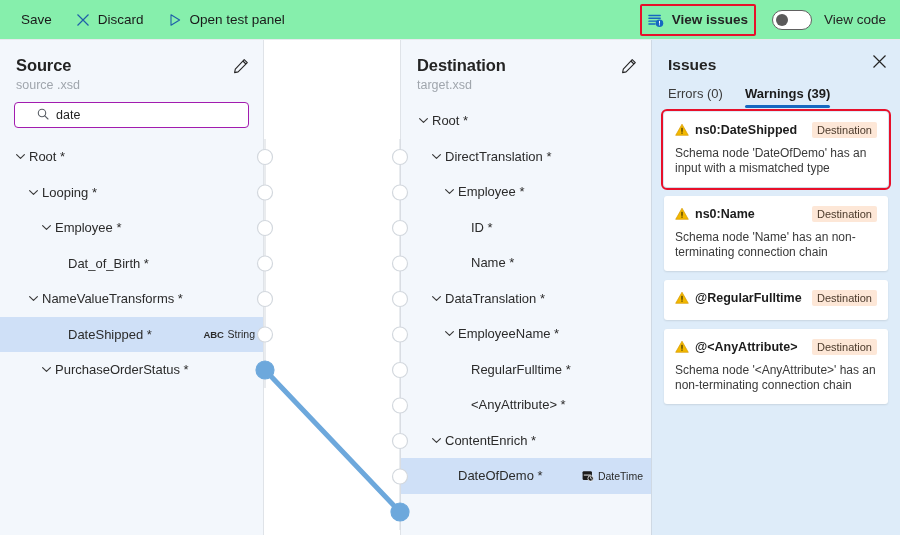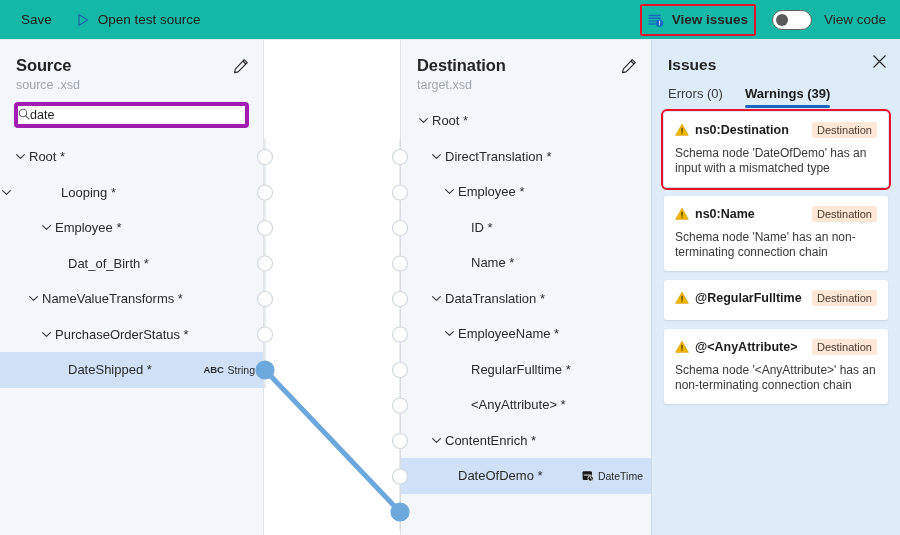--- a/index.html
+++ b/index.html
@@ -8,21 +8,21 @@
     font-family: "Liberation Sans", sans-serif;
     background: #ffffff;
     overflow: hidden;
     color: #242424;
   }
   #app { position: relative; width: 900px; height: 535px; }
 
   
   .cmdbar {
     position: absolute; left: 0; top: 0; width: 900px; height: 40px;
-    background: #14b8a6;
+    background: #86efac;
     display: flex; align-items: center;
     border-bottom: 1px solid #e7eaee;
   }
   .cmd-btn {
     display: flex; align-items: center; gap: 7px;
     height: 30px; padding: 0 9px; margin-left: 5px;
     font-size: 13.5px; color: #1a1a1a; cursor: pointer;
     border-radius: 3px; white-space: nowrap;
   }
   .cmd-btn:first-child { margin-left: 12px; }
@@ -58,22 +58,22 @@
   #source-panel { left: 0; width: 264px; }
   #dest-panel   { left: 400px; width: 251px; border-left: 1px solid #dfe3e8; border-right: none; }
 
   .panel-head { padding: 16px 14px 0 16px; position: relative; }
   .panel-title { font-size: 16.5px; font-weight: 700; letter-spacing: -.1px; }
   .panel-sub { font-size: 12.5px; color: #a0a6ad; margin-top: 3px; }
   .pencil { position: absolute; right: 14px; top: 18px; cursor: pointer; }
 
   .searchbox {
     margin: 10px 14px 0 14px; height: 26px;
-    background: #fff; border: 4px solid #a21caf; border-radius: 4px;
-    display: flex; align-items: center; padding: 0 0;
+    background: #fff; border: 1px solid #a21caf; border-radius: 4px;
+    display: flex; align-items: center; gap: 7px; padding: 0 22px;
   }
   .searchbox .txt { font-size: 12.5px; color: #1f1f1f; }
   .searchbox .ph  { font-size: 12.5px; color: #6d7278; }
 
   
   .tree { margin-top: 11px; position: relative; }
   .trow {
     height: 26px; display: flex; align-items: center;
     font-size: 13px; color: #2b2b2b; position: relative;
     cursor: pointer; padding-right: 8px;
@@ -127,28 +127,36 @@
 <body>
 
 <div id="app">
 
   <div class="cmdbar">
 
     <div class="cmd-btn">
       <span>Save</span>
     </div>
 
+    <div class="cmd-btn">
+      <span class="cmd-ico">
+        <svg width="14" height="14" viewBox="0 0 14 14">
+            <path d="M1.5 1.5 L12.5 12.5 M12.5 1.5 L1.5 12.5" stroke="#1f5fa8" stroke-width="1.2" fill="none"></path>
+          </svg>
+      </span>
+      <span>Discard</span>
+    </div>
 
     <div class="cmd-btn">
       <span class="cmd-ico">
         <svg width="14" height="14" viewBox="0 0 14 14">
             <path d="M3 1.8 L11.6 7 L3 12.2 Z" fill="none" stroke="#1f5fa8" stroke-width="1.1" stroke-linejoin="round"></path>
           </svg>
       </span>
-      <span>Open test source</span>
+      <span>Open test panel</span>
     </div>
 
     <div class="cmd-spacer"></div>
 
     <div class="viewissues-wrap">
       <span class="cmd-ico">
         <svg width="17" height="16" viewBox="0 0 17 16">
           <path d="M1 3.2 H13 M1 6.2 H13 M1 9.2 H9 M1 12.2 H7.5" stroke="#1668c1" stroke-width="1.5" stroke-linecap="round"></path>
           <circle cx="12.2" cy="11.4" r="4" fill="#1668c1"></circle>
           <rect x="11.7" y="8.9" width="1.05" height="3" fill="#fff"></rect>
@@ -188,21 +196,21 @@
     </div>
     <div class="tree" id="source-tree">
         <div class="trow" style="height: 35.5px; padding-left: 14px;">
           <span class="chev">
             <svg width="11" height="11" viewBox="0 0 11 11">
               <path d="M1.6 3.6 L5.5 7.4 L9.4 3.6" fill="none" stroke="#3a3a3a" stroke-width="1.15" stroke-linecap="round" stroke-linejoin="round"></path>
             </svg>
           </span>
           <span class="tlabel">Root *</span>
         </div>
-        <div class="trow" style="height: 35.5px;  gap: 46px;">
+        <div class="trow" style="height: 35.5px; padding-left: 27px;">
           <span class="chev">
             <svg width="11" height="11" viewBox="0 0 11 11">
               <path d="M1.6 3.6 L5.5 7.4 L9.4 3.6" fill="none" stroke="#3a3a3a" stroke-width="1.15" stroke-linecap="round" stroke-linejoin="round"></path>
             </svg>
           </span>
           <span class="tlabel">Looping *</span>
         </div>
         <div class="trow" style="height: 35.5px; padding-left: 40px;">
           <span class="chev">
             <svg width="11" height="11" viewBox="0 0 11 11">
@@ -215,36 +223,36 @@
           <span class="chev"></span>
           <span class="tlabel">Dat_of_Birth *</span>
         </div>
         <div class="trow" style="height: 35.5px; padding-left: 27px;">
           <span class="chev">
             <svg width="11" height="11" viewBox="0 0 11 11">
               <path d="M1.6 3.6 L5.5 7.4 L9.4 3.6" fill="none" stroke="#3a3a3a" stroke-width="1.15" stroke-linecap="round" stroke-linejoin="round"></path>
             </svg>
           </span>
           <span class="tlabel">NameValueTransforms *</span>
-        </div>
-        <div class="trow" style="height: 35.5px; padding-left: 40px;">
-          <span class="chev">
-            <svg width="11" height="11" viewBox="0 0 11 11">
-              <path d="M1.6 3.6 L5.5 7.4 L9.4 3.6" fill="none" stroke="#3a3a3a" stroke-width="1.15" stroke-linecap="round" stroke-linejoin="round"></path>
-            </svg>
-          </span>
-          <span class="tlabel">PurchaseOrderStatus *</span>
         </div>
         <div class="trow sel" style="height: 35.5px; padding-left: 53px;">
           <span class="chev"></span>
           <span class="tlabel">DateShipped *</span>
           <span class="type-badge">
             <span class="abc">ABC</span>
             <span>String</span>
           </span>
+        </div>
+        <div class="trow" style="height: 35.5px; padding-left: 40px;">
+          <span class="chev">
+            <svg width="11" height="11" viewBox="0 0 11 11">
+              <path d="M1.6 3.6 L5.5 7.4 L9.4 3.6" fill="none" stroke="#3a3a3a" stroke-width="1.15" stroke-linecap="round" stroke-linejoin="round"></path>
+            </svg>
+          </span>
+          <span class="tlabel">PurchaseOrderStatus *</span>
         </div>
       </div>
   </div>
 
   <div class="panel" id="dest-panel">
     <div class="panel-head">
       <div class="panel-title">Destination</div>
       <div class="panel-sub">target.xsd</div>
       <span class="pencil">
         <svg width="16" height="16" viewBox="0 0 16 16">
@@ -375,21 +383,21 @@
         <div class="tab active">Warnings (39)</div>
       </div>
     <div class="issue-list" id="issue-list">
         <div class="issue-card flagged">
           <div class="issue-top">
             <span class="warn-ico"><svg width="14" height="14" viewBox="0 0 14 14">
                 <path d="M7 1.2 L13.3 12.3 H0.7 Z" fill="#f2b800" stroke="#d99b00" stroke-width="0.7" stroke-linejoin="round"></path>
                 <rect x="6.4" y="4.8" width="1.2" height="4" fill="#3b2f00"></rect>
                 <rect x="6.4" y="9.5" width="1.2" height="1.2" fill="#3b2f00"></rect>
               </svg></span>
-            <span class="issue-name">ns0:Destination</span>
+            <span class="issue-name">ns0:DateShipped</span>
             <span class="issue-tag">Destination</span>
           </div>
           <div class="issue-desc">Schema node 'DateOfDemo' has an input with a mismatched type</div>
         </div>
         <div class="issue-card">
           <div class="issue-top">
             <span class="warn-ico"><svg width="14" height="14" viewBox="0 0 14 14">
                 <path d="M7 1.2 L13.3 12.3 H0.7 Z" fill="#f2b800" stroke="#d99b00" stroke-width="0.7" stroke-linejoin="round"></path>
                 <rect x="6.4" y="4.8" width="1.2" height="4" fill="#3b2f00"></rect>
                 <rect x="6.4" y="9.5" width="1.2" height="1.2" fill="#3b2f00"></rect>

